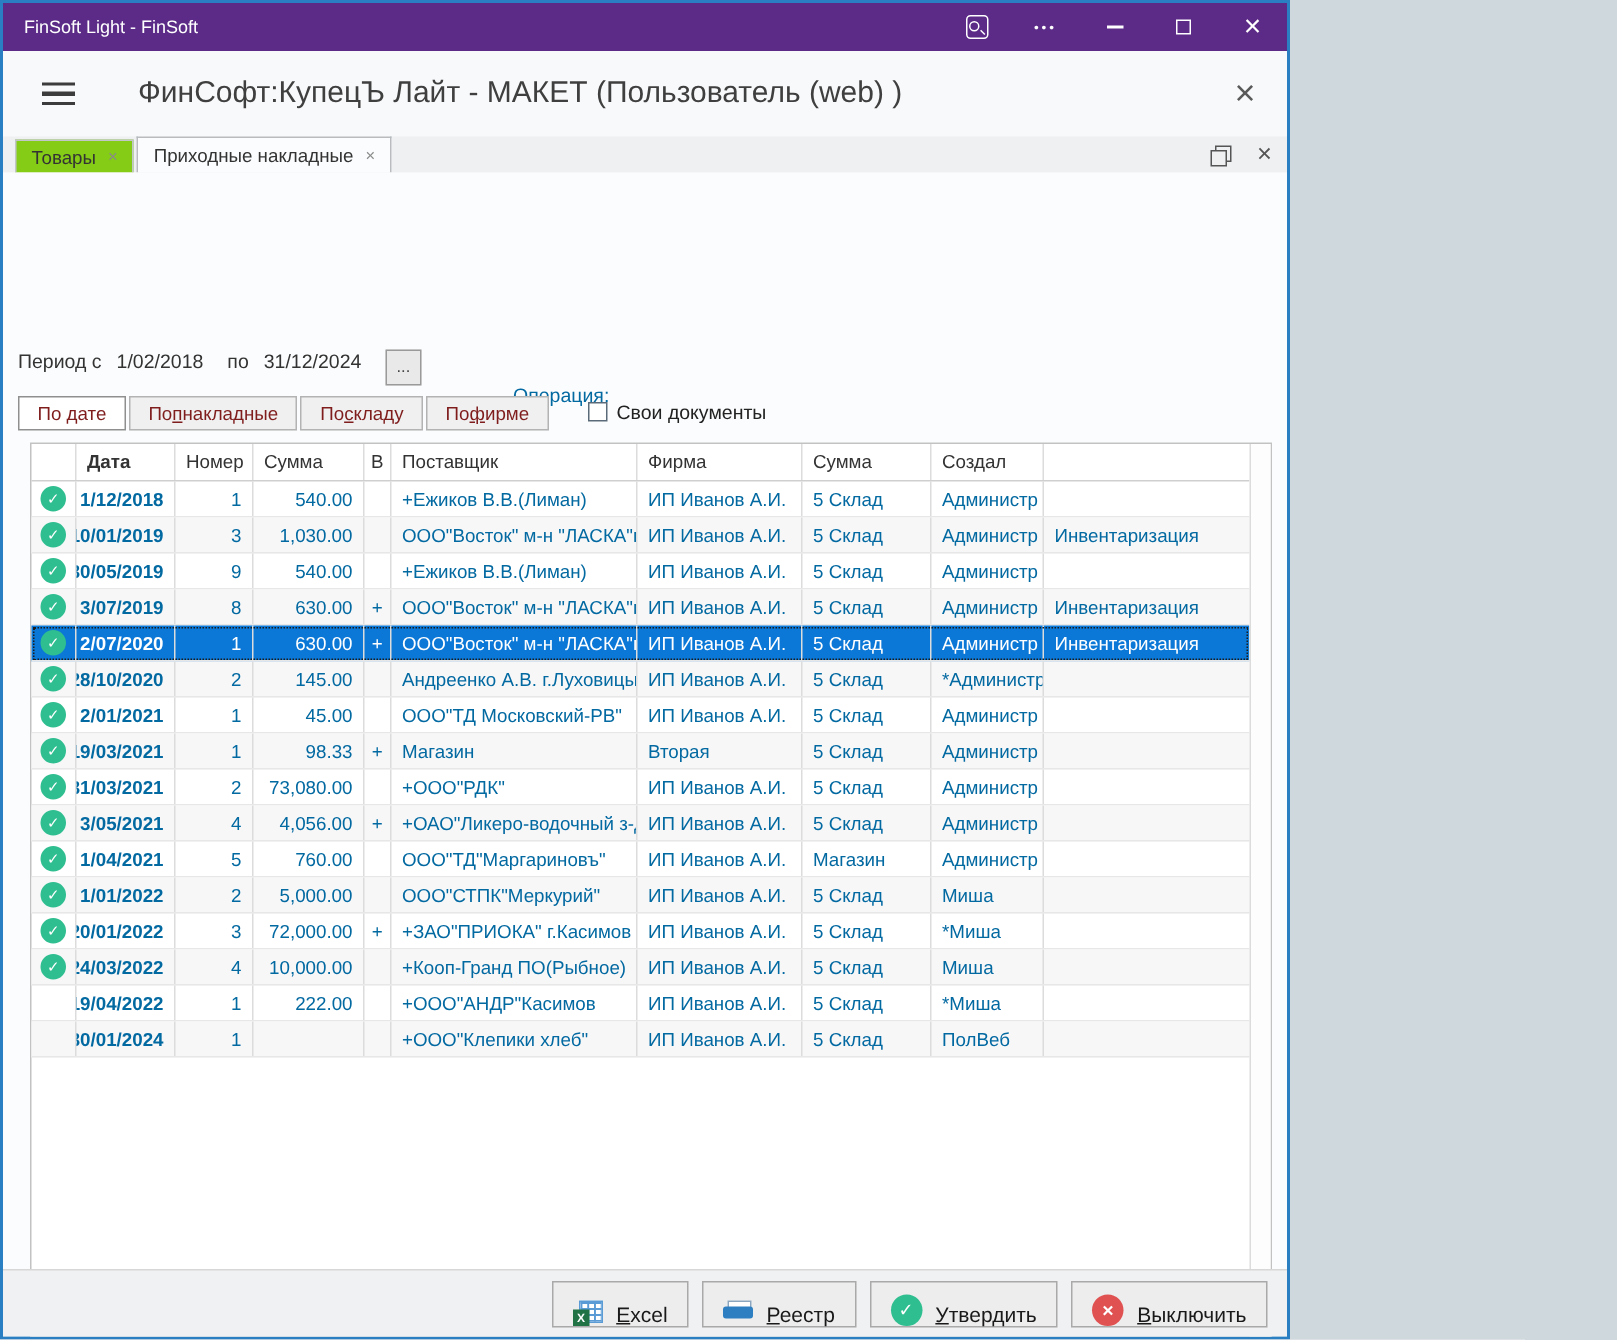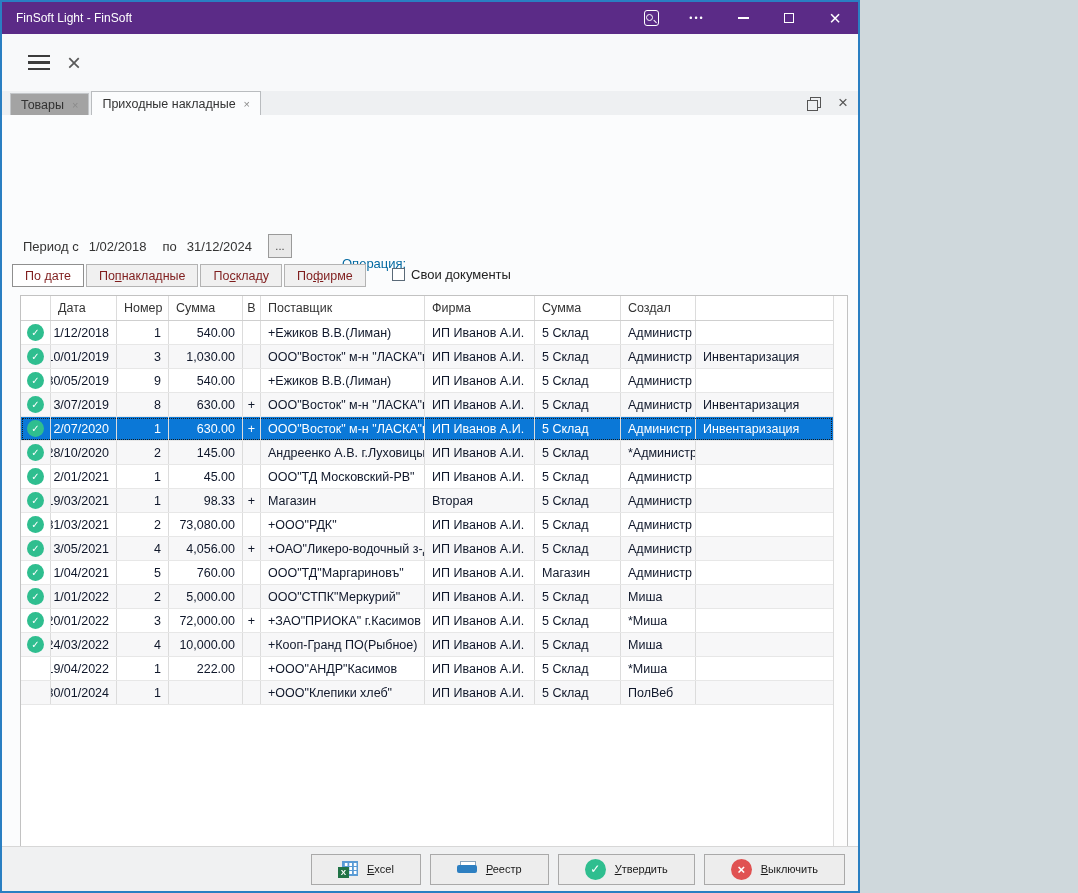--- a/index.html
+++ b/index.html
@@ -24,72 +24,72 @@
   
   .appheader { position:absolute; left:0; right:0; top:32px; height:57px; background:#f8f9fa; display:flex; align-items:center; }
   .hamburger { width:26px; margin-left:26px; display:flex; flex-direction:column; gap:4px; cursor:pointer; }
   .hamburger span { display:block; width:22px; height:2.6px; background:#3c3c3c; }
   .app-title { font-size:20px; color:#3f3f3f; margin-left:38px; flex:1; }
   .hd-close { width:40px; text-align:center; color:#5a5a5a; font-size:24px; cursor:pointer; margin-right:8px; }
   .hd-close::before { content:"×"; }
   
   .tabstrip { position:absolute; left:0; right:0; top:89px; height:24px; background:#eef0f2; }
   .tabs { position:absolute; left:8px; bottom:0; display:flex; align-items:flex-end; gap:2px; }
-  .tab { height:22px; display:flex; align-items:center; gap:8px; padding:0 10px; background:#a3a3a3; border:1px solid #c3c6c9; border-bottom:none; font-size:12.5px; color:#333; cursor:pointer; }
+  .tab { height:22px; display:flex; align-items:center; gap:8px; padding:0 10px; background:#84cc16; border:1px solid #c3c6c9; border-bottom:none; font-size:12.5px; color:#333; cursor:pointer; }
   .tab.active { height:24px; background:#fbfcfd; border-color:#b9bcbf; }
   .tab-x { color:#8a8a8a; font-size:11px; }
   .tab-x::after { content:"×"; }
   .strip-icons { position:absolute; right:10px; bottom:2px; display:flex; gap:18px; align-items:center; }
   .restore-icon { position:relative; width:13px; height:13px; display:block; cursor:pointer; }
   .restore-icon::before { content:""; position:absolute; left:3px; top:0; width:9px; height:9px; border:1.3px solid #555; }
   .restore-icon::after { content:""; position:absolute; left:0; top:3px; width:9px; height:9px; border:1.3px solid #555; background:#eef0f2; }
   .strip-close { color:#555; font-size:17px; cursor:pointer; }
   .strip-close::before { content:"×"; }
   
   .panel { position:absolute; left:0; right:0; top:113px; bottom:45px; background:#fbfcfd; }
-  .period-row { position:absolute; top:118px; left:10px; height:26px; display:flex; align-items:center; font-size:13px; color:#333;margin-left:11px; }
+  .period-row { position:absolute; top:118px; left:10px; height:26px; display:flex; font-size:13px; color:#333; }
   .lbl { margin-right:10px; }
   .val { margin-right:16px; }
   .ellipsis-btn { width:24px; height:24px; background:#e9e9e9; border:1px solid #9a9a9a; font-size:11px; color:#444; display:flex; align-items:center; justify-content:center; cursor:pointer; }
   .op-label { position:absolute; left:340px; top:141px; font-size:13px; color:#0369a1; }
   .op-select { position:absolute; left:408px; top:118px; width:182px; height:23px; background:#fff; border:1px solid #8a9aa8; display:flex; align-items:center; padding-left:8px; font-size:12.5px; color:#222; cursor:pointer; }
   .op-arrow { position:absolute; right:6px; top:8px; width:0; height:0; border-left:4.5px solid transparent; border-right:4.5px solid transparent; border-top:6px solid #444; }
   
   .sort-tabs { position:absolute; left:10px; top:149px; display:flex; }
   .stab { height:23px; padding:0 12px; display:flex; align-items:center; font-size:12.5px; color:#7f1d1d; background:#f0f0f0; border:1px solid #b3b3b3; margin-right:2px; cursor:pointer; }
   .stab.active { background:#fff; border-color:#8f8f8f; }
   .stab .u { text-decoration:underline; }
   .owncb { position:absolute; left:390px; top:152px; display:flex; align-items:center; gap:6px; font-size:13px; color:#222; cursor:pointer; }
   .cb-box { width:13px; height:13px; border:1px solid #5a6a78; background:#fff; }
   
   .tbl { position:absolute; left:18px; right:10px; top:180px; height:597px; background:#fff; border:1px solid #c2c2c2; }
   .vscroll { position:absolute; right:0; top:0; bottom:0; width:14px; background:#fdfdfd; border-left:1px solid #dcdcdc; cursor:pointer; }
   .thead, .trow { display:flex; width:calc(100% - 14px); }
   .thead { height:25px; border-bottom:1px solid #cfcfcf; font-size:12.5px; color:#333; }
   .thead .c { display:flex; align-items:center; }
-  .trow { height:24px; font-size:12.5px; color:#0f172a; border-bottom:1px solid #e7e7e7; cursor:pointer; }
+  .trow { height:24px; font-size:12.5px; color:#0369a1; border-bottom:1px solid #e7e7e7; cursor:pointer; }
   .trow.alt { background:#f7f7f8; }
   .trow.sel { background:#0b78d7; color:#fff; outline:1px dotted #1b1b1b; outline-offset:-2px; }
   .c { padding:0 7px; display:flex; align-items:center; border-right:1px solid #dcdcdc; overflow:hidden; white-space:nowrap; }
   .c-icon { width:30px; justify-content:center; padding:0; }
-  .c-date { width:66px; }
+  .c-date { width:66px;font-weight:bold; }
   .c-num  { width:52px; }
   .c-sum  { width:74px; }
   .c-v    { width:18px; justify-content:center; padding:0; }
   .c-sup  { width:164px; }
   .c-firm { width:110px; }
   .c-stock{ width:86px; }
   .c-auth { width:75px; }
   .c-note { flex:1; border-right:none; }
   .rnum { justify-content:flex-end; }
   .chk { width:17px; height:17px; border-radius:50%; background:#2fbe8f; color:#fff; font-size:10px; display:flex; align-items:center; justify-content:center; }
   .chk::before { content:"✓"; }
   
   .bottombar { position:absolute; left:0; right:0; bottom:0; height:45px; background:#f0f1f2; border-top:1px solid #d7d7d7; display:flex; align-items:center; justify-content:flex-end; gap:9px; padding-right:13px; }
-  .foot-btn { height:31px; padding:0 26px; background:#ededed; border:1px solid #a9a9a9; display:flex; align-items:center; gap:9px; font-size:11px; color:#1a1a1a; cursor:pointer; }
+  .foot-btn { height:31px; padding:0 13px; background:#ededed; border:1px solid #a9a9a9; display:flex; align-items:flex-end; gap:9px; font-size:14px; color:#1a1a1a; cursor:pointer; }
   .foot-btn .u { text-decoration:underline; }
   .i-excel { position:relative; width:20px; height:17px; }
   .i-excel::before { content:""; position:absolute; right:0; top:0; width:14px; height:13px; background:
       linear-gradient(#5a9bd5 1.5px, transparent 1.5px) 0 0/100% 4px,
       linear-gradient(90deg,#5a9bd5 1.5px, transparent 1.5px) 0 0/4.5px 100%, #fff;
       border:1px solid #5a9bd5; }
   .i-excel::after { content:"X"; position:absolute; left:0; bottom:0; width:11px; height:11px; background:#217346; color:#fff; font-size:8px; font-weight:bold; text-align:center; line-height:11px; }
   .i-printer { position:relative; width:20px; height:17px; }
   .i-printer::before { content:""; position:absolute; left:3px; top:0; width:14px; height:5px; background:#fff; border:1px solid #8aa5bd; }
   .i-printer::after { content:""; position:absolute; left:0; top:4px; width:20px; height:8px; background:#2d7fc1; border-radius:2px; box-shadow:0 9px 0 -4px #7db3e0; }
@@ -122,20 +122,21 @@
       <div class="tb-btn x-glyph"></div>
     </div>
   </div>
 
   <div class="appheader">
     <div class="hamburger">
         <span></span>
         <span></span>
         <span></span>
       </div>
+    <div class="app-title">ФинСофт:КупецЪ Лайт - МАКЕТ (Пользователь (web) )</div>
     <div class="hd-close"></div>
   </div>
 
   <div class="tabstrip">
     <div class="tabs">
       <div class="tab">
         <span>Товары</span>
         <span class="tab-x"></span>
       </div>
       <div class="tab active">

